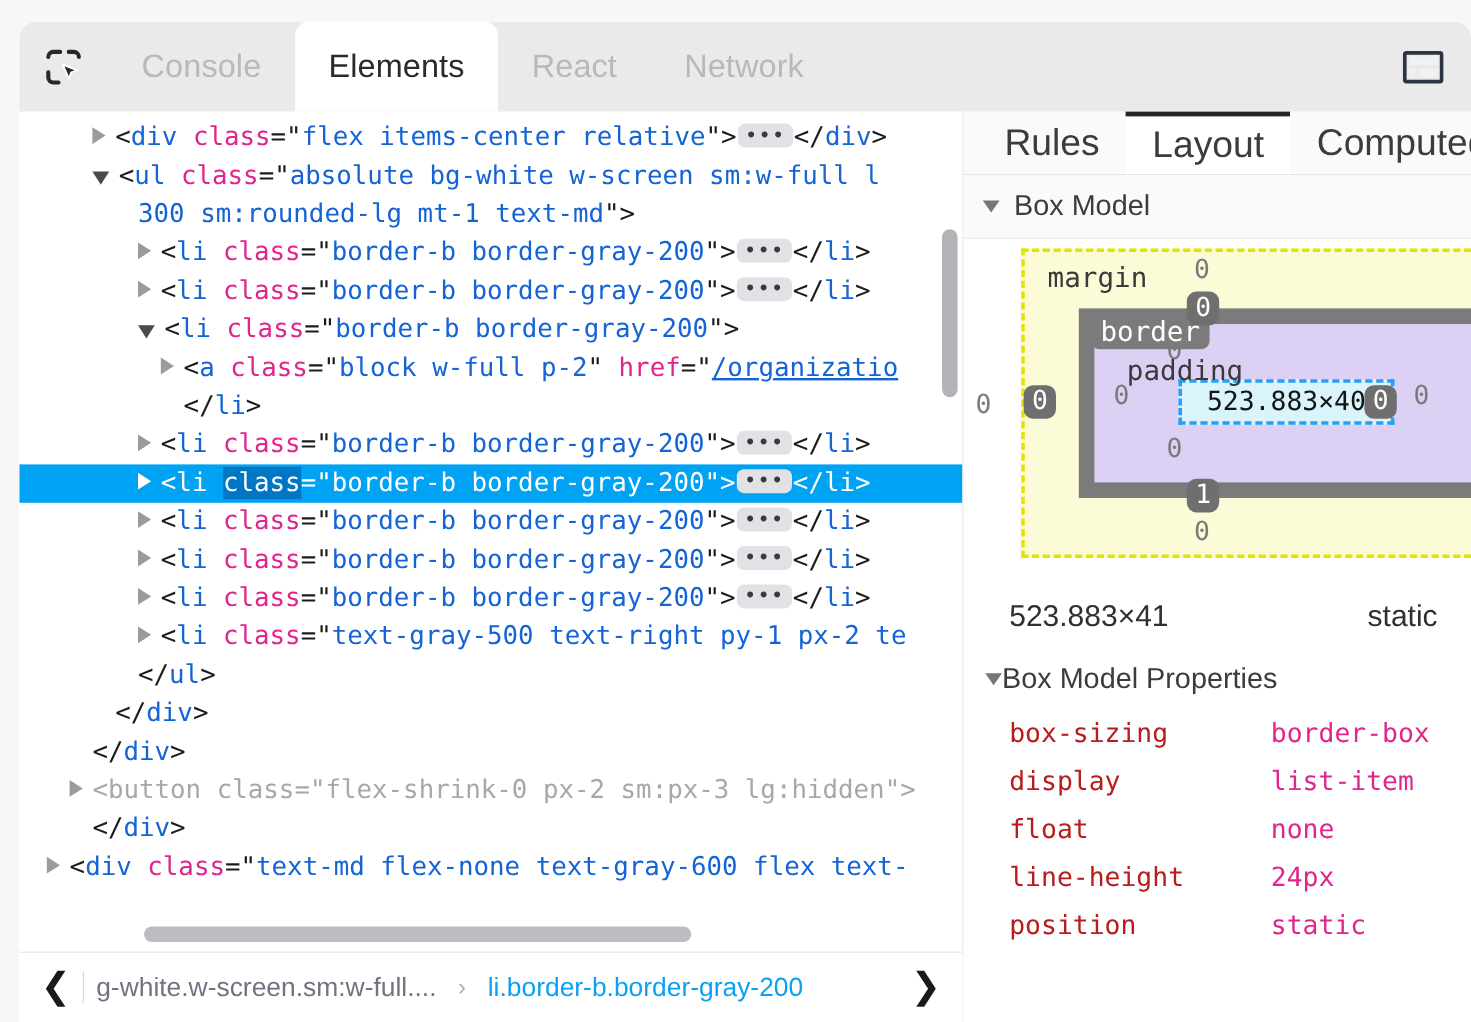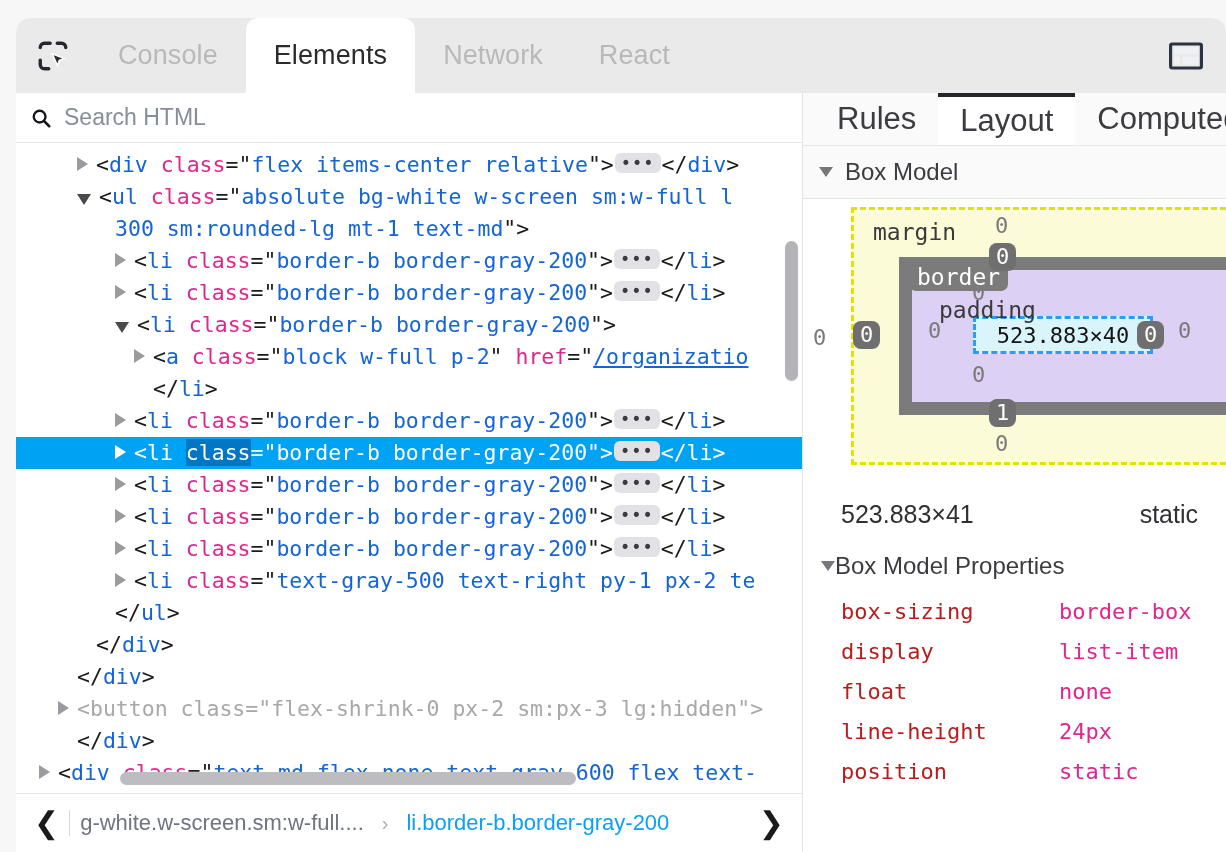--- a/index.html
+++ b/index.html
@@ -287,21 +287,21 @@
     padding: 13px;
   }
   .bm-padding {
     width: 100%; height: 100%;
     background: #ddd0f5;
     box-sizing: border-box;
     position: relative;
   }
   .bm-content {
     position: absolute;
-    left: 61px; top: 46px;
+    left: 70px; top: 46px;
     width: 180px; height: 38px;
     background: #d9f4fb;
     border: 3px dashed #2a9df4;
     box-sizing: border-box;
     display: flex; align-items: center; justify-content: center;
     font-family: "DejaVu Sans Mono", monospace;
     font-size: 22px;
     color: #141414;
   }
   .bm-label {
@@ -378,45 +378,38 @@
   <div class="tabstrip">
     <div class="inspect-btn">
       <svg class="inspect-icon" viewBox="0 0 24 24">
         <path d="M3 6a3 3 0 0 1 3-3h4M21 6a3 3 0 0 0-3-3h-3M3 15v3a3 3 0 0 0 3 3h3" fill="none" stroke="#28282c" stroke-width="2.4" stroke-linecap="round"></path>
         <path d="M11.5 10.5l8.5 3.4-3.6 1.2-1.2 3.6z" fill="#28282c" stroke="#fff" stroke-width="1"></path>
       </svg>
     </div>
     <div id="tablist" style="display:flex;align-items:stretch;">
         <div class="tab">Console</div>
         <div class="tab active">Elements</div>
+        <div class="tab">React</div>
         <div class="tab">Network</div>
-        <div class="tab">React</div>
       </div>
     <div class="tabstrip-spacer"></div>
     <div class="dock-btn">
       <svg class="dock-icon" viewBox="0 0 30 24">
         <rect x="1.4" y="1.4" width="27.2" height="21.2" rx="1.5" fill="none" stroke="#2c3342" stroke-width="2.8"></rect>
         <rect x="4.4" y="4.2" width="21.2" height="6" fill="#f0f1f4"></rect>
         <rect x="4.4" y="13" width="5.2" height="6.6" fill="#f0f1f4"></rect>
         <rect x="12.2" y="13" width="13.4" height="6.6" fill="#f0f1f4"></rect>
       </svg>
     </div>
   </div>
 
   <div class="body">
 
     <div class="left-pane">
 
-      <div class="searchbar">
-        <svg class="search-icon" viewBox="0 0 24 24">
-          <circle cx="10.5" cy="10.5" r="6.4" fill="none" stroke="#15161a" stroke-width="2.6"></circle>
-          <line x1="15.3" y1="15.3" x2="21" y2="21" stroke="#15161a" stroke-width="2.8" stroke-linecap="round"></line>
-        </svg>
-        <input class="search-input" type="text" placeholder="Search HTML" value="" style="">
-      </div>
 
       <div class="tree-wrap">
         <div class="tree" id="treebody">
             <div class="row"><span class="ind" style="width: 57px;"></span><span class="arrow-g"></span><span class="punc">&lt;</span><span class="tag">div</span><span class="punc"> </span><span class="attr">class</span><span class="punc">="</span><span class="val">flex items-center relative</span><span class="punc">"&gt;</span><span class="dots">•••</span><span class="punc">&lt;/</span><span class="tag">div</span><span class="punc">&gt;</span></div>
             <div class="row"><span class="ind" style="width: 57px;"></span><span class="arrow-d"></span><span class="punc">&lt;</span><span class="tag">ul</span><span class="punc"> </span><span class="attr">class</span><span class="punc">="</span><span class="val">absolute bg-white w-screen sm:w-full l</span></div>
             <div class="row"><span class="ind" style="width: 76px;"></span><span class="noarrow"></span><span class="val">300 sm:rounded-lg mt-1 text-md</span><span class="punc">"&gt;</span></div>
             <div class="row"><span class="ind" style="width: 95px;"></span><span class="arrow-g"></span><span class="punc">&lt;</span><span class="tag">li</span><span class="punc"> </span><span class="attr">class</span><span class="punc">="</span><span class="val">border-b border-gray-200</span><span class="punc">"&gt;</span><span class="dots">•••</span><span class="punc">&lt;/</span><span class="tag">li</span><span class="punc">&gt;</span></div>
             <div class="row"><span class="ind" style="width: 95px;"></span><span class="arrow-g"></span><span class="punc">&lt;</span><span class="tag">li</span><span class="punc"> </span><span class="attr">class</span><span class="punc">="</span><span class="val">border-b border-gray-200</span><span class="punc">"&gt;</span><span class="dots">•••</span><span class="punc">&lt;/</span><span class="tag">li</span><span class="punc">&gt;</span></div>
             <div class="row"><span class="ind" style="width: 95px;"></span><span class="arrow-d"></span><span class="punc">&lt;</span><span class="tag">li</span><span class="punc"> </span><span class="attr">class</span><span class="punc">="</span><span class="val">border-b border-gray-200</span><span class="punc">"&gt;</span></div>
             <div class="row"><span class="ind" style="width: 114px;"></span><span class="arrow-g"></span><span class="punc">&lt;</span><span class="tag">a</span><span class="punc"> </span><span class="attr">class</span><span class="punc">="</span><span class="val">block w-full p-2</span><span class="punc">" </span><span class="attr">href</span><span class="punc">="</span><span class="val link">/organizatio</span></div>

